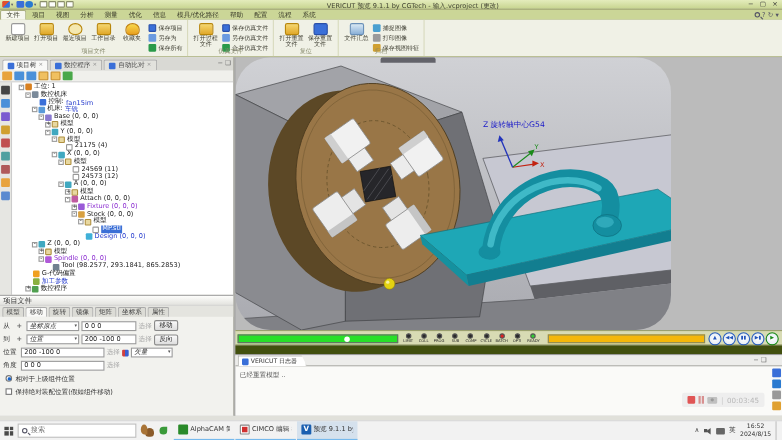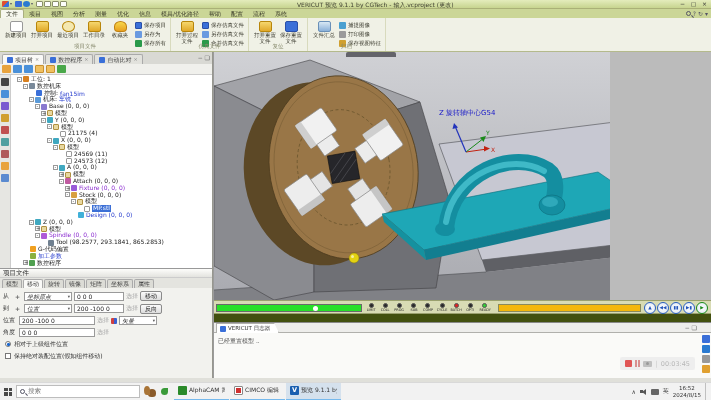--- a/index.html
+++ b/index.html
@@ -117,21 +117,21 @@
   .mbtn{height:10px;border:1px solid #8a8a8a;background:linear-gradient(#fbfbfb,#ddd);
     font-size:6px;line-height:8px;padding:0 4px;border-radius:2px;font-family:inherit;color:#222;}
   .magnet{width:6px;height:6px;border-radius:1px;background:linear-gradient(90deg,#d04040 50%,#3a5fd0 50%);flex-shrink:0;}
   .optrow{display:flex;align-items:center;gap:3px;font-size:6px;color:#333;margin:3px 0 0 2px;}
   .radio{width:6px;height:6px;border:1px solid #777;border-radius:50%;background:#fff;position:relative;flex-shrink:0;}
   .radio.on:after{content:"";position:absolute;left:1px;top:1px;width:2.5px;height:2.5px;border-radius:50%;background:#1a66cc;}
   .chk{width:6px;height:6px;border:1px solid #777;background:#fff;flex-shrink:0;}
 
   
   .right-area{position:absolute;left:214px;top:52px;width:497px;height:326px;background:#bbb;}
-  .viewport{position:absolute;left:0;top:0;width:396px;height:248px;overflow:hidden;}
+  .viewport{position:absolute;left:0;top:0;width:396px;height:248px;overflow:hidden;border-radius:32px;}
   .viewport svg{display:block;}
   .viewport-tab{position:absolute;left:132px;top:0;width:50px;height:5px;background:#63636a;border-radius:2px 2px 0 0;}
 
   
   .simbar{position:absolute;left:0;top:248px;width:497px;height:14px;background:#d8dbb4;
     border-top:1px solid #9aa06e;border-bottom:1px solid #9aa06e;}
   .prog{position:absolute;left:2px;top:3px;width:146px;height:8px;background:#28e028;border:1px solid #6a6a6a;}
   .prog .dot{position:absolute;left:96px;top:1px;width:5px;height:5px;border-radius:50%;background:#fff;}
   .ledpanel{position:absolute;left:150px;top:0;height:13px;display:flex;}
   .led{width:14.2px;text-align:center;}
@@ -172,21 +172,21 @@
 
   
   .app-bottom{position:absolute;left:0;top:378px;width:711px;height:4px;background:#e0e0da;}
 
   
   .taskbar{position:absolute;left:0;top:382px;width:711px;height:18px;background:#f2f2f2;
     border-top:1px solid #d9d9d9;display:flex;align-items:center;font-size:6px;color:#333;}
   .start{width:16px;height:18px;display:flex;align-items:center;justify-content:center;}
   .start .g{display:grid;grid-template-columns:3.5px 3.5px;grid-gap:1px;}
   .start .g i{display:block;width:3.5px;height:3.5px;background:#4a4a4a;}
-  .searchbox{width:124px;height:13px;background:#fff;border:1px solid #bdbdbd;display:flex;align-items:center;gap:3px;padding:0 3px;}
+  .searchbox{width:108px;height:13px;background:#fff;border:1px solid #bdbdbd;display:flex;align-items:center;gap:3px;padding:0 3px;}
   .searchbox .ph{color:#777;font-size:6.5px;}
   .pin{margin-left:4px;display:flex;align-items:center;gap:4px;}
   .squirrel{width:13px;height:12px;position:relative;}
   .squirrel:before{content:"";position:absolute;left:4px;top:3px;width:8px;height:8px;border-radius:50% 50% 40% 40%;background:#8a5a2a;}
   .squirrel:after{content:"";position:absolute;left:0;top:0;width:6px;height:9px;border-radius:60% 60% 0 60%;background:#a97437;}
   .sprout{width:7px;height:7px;border-radius:50% 0 50% 50%;background:#3a9a3a;}
   .apps{display:flex;gap:1px;margin-left:6px;height:18px;}
   .app{display:flex;align-items:center;gap:2px;padding:0 4px;border-bottom:2px solid #76b9ed;}
   .app.active{background:#d5e1ed;}
   .app .alabel{max-width:36px;overflow:hidden;white-space:nowrap;font-size:6px;color:#333;}

